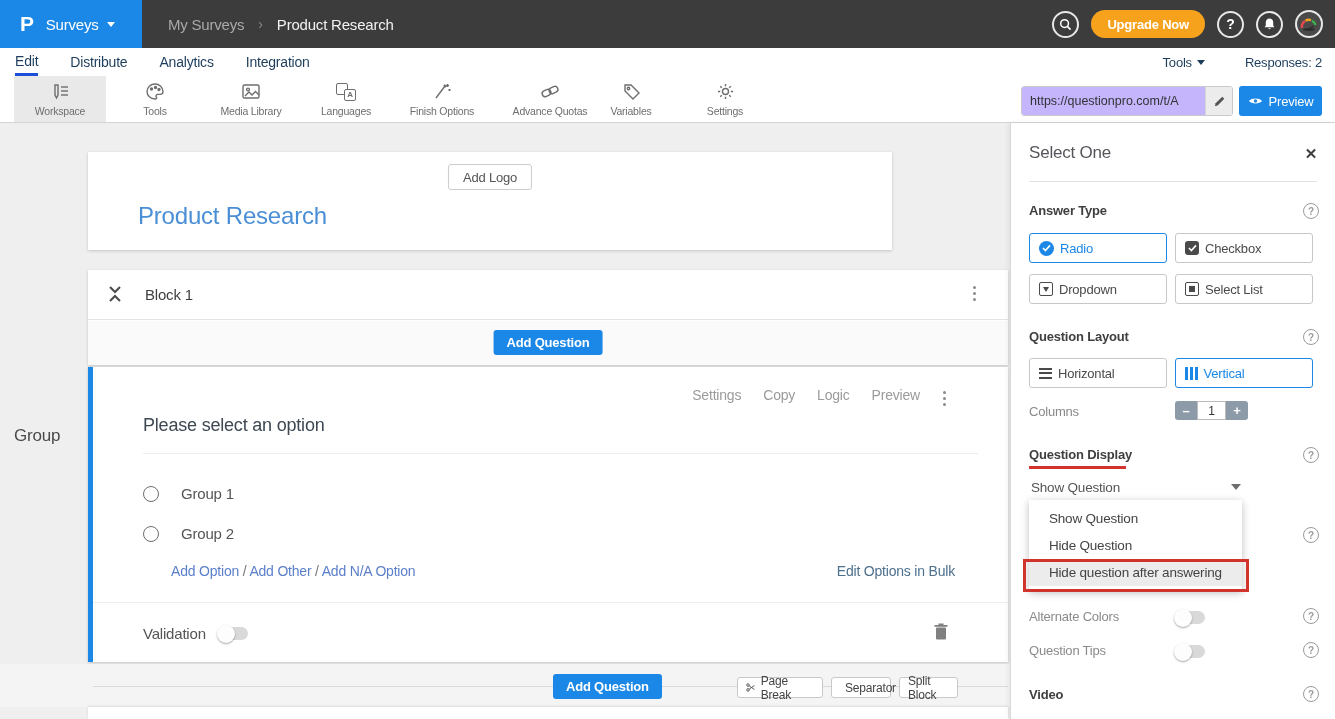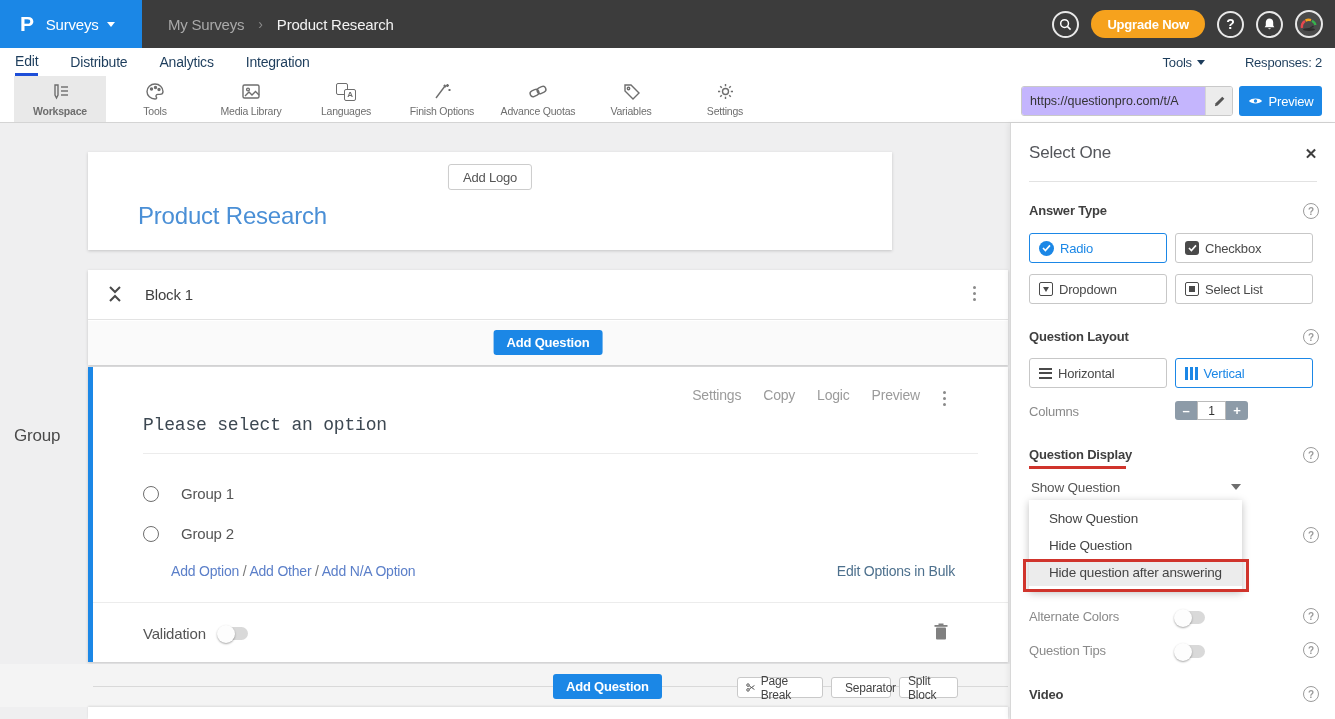--- a/index.html
+++ b/index.html
@@ -60,21 +60,21 @@
   .block-title { position:absolute; left:57px; top:16px; font-size:15px; color:#3f3f3f; }
   .dots-v { display:flex; flex-direction:column; gap:3px; cursor:pointer; padding:4px; }
   .dots-v i { width:3px; height:3px; border-radius:50%; background:#8a8a8a; }
   .block-dots { position:absolute; right:28px; top:12px; }
   .addq-row { position:absolute; left:0; top:51px; width:100%; height:44px; background:#fafafa; }
   .addq-btn { position:absolute; left:50%; transform:translateX(-50%); top:9px; height:25px; padding:0 13px; background:#1b87e6; border-radius:3px; color:#fff; font-size:13px; font-weight:bold; display:flex; align-items:center; cursor:pointer; }
   .question-card { left:88px; top:244px; width:920px; height:295px; border-left:5px solid #1b87e6; }
   .q-actions { position:absolute; right:88px; top:20px; display:flex; gap:22px; }
   .q-action { font-size:14px; color:#9b9b9b; cursor:pointer; }
   .q-dots { position:absolute; right:58px; top:20px; }
-  .q-title { position:absolute; left:50px; top:48px; font-size:18px; color:#3d4852; cursor:text;font-family:Liberation Mono, monospace; }
+  .q-title { position:absolute; left:50px; top:48px; font-size:18px; color:#3d4852; cursor:text; }
   .q-divider { position:absolute; left:50px; right:30px; top:86px; height:1px; background:#ececec; }
   .opt-row { position:absolute; left:50px; display:flex; align-items:center; gap:22px; }
   .radio-circle { width:16px; height:16px; border:1.5px solid #6e6e6e; border-radius:50%; background:#fff; cursor:pointer; }
   .opt-label { font-size:15px; color:#555; cursor:text; }
   .opt-links { position:absolute; left:78px; top:196px; font-size:14px; }
   .opt-links .lnk { color:#5b7fc9; cursor:pointer; }
   .opt-links .sep { color:#777; }
   .bulk-link { position:absolute; right:53px; top:196px; font-size:14px; color:#4d708d; cursor:pointer; }
   .q-divider2 { position:absolute; left:0; right:0; top:235px; height:1px; background:#ececec; }
   .validation-row { position:absolute; left:50px; top:258px; display:flex; align-items:center; gap:12px; }
@@ -178,21 +178,21 @@
   <div class="nav-right">
     <div class="tools">
         <span>Tools</span>
         <span class="caret-down-d"></span>
       </div>
     <div class="responses">Responses: 2</div>
   </div>
 </div>
 
 <div class="toolbar">
-  <div class="tb-item active" style="left:14px; width:92px;font-weight:bold;">
+  <div class="tb-item active" style="left:14px; width:92px;">
     <div class="tb-icon">
         <svg width="20" height="18" viewBox="0 0 20 18">
           <path d="M5 2v10l1.5 3L8 12V2z"></path>
           <line x1="11" y1="4" x2="18" y2="4"></line>
           <line x1="11" y1="8" x2="18" y2="8"></line>
           <line x1="11" y1="12" x2="18" y2="12"></line>
         </svg>
       </div>
     <div class="tb-label">Workspace</div>
   </div>
@@ -232,21 +232,21 @@
           <line x1="4" y1="16" x2="13" y2="4"></line>
           <line x1="12" y1="3" x2="14" y2="5" stroke-width="2.2"></line>
           <line x1="15.5" y1="2" x2="15.5" y2="5"></line>
           <line x1="14" y1="3.5" x2="17" y2="3.5"></line>
           <line x1="17.5" y1="7" x2="17.5" y2="9"></line>
           <line x1="16.5" y1="8" x2="18.5" y2="8"></line>
         </svg>
       </div>
     <div class="tb-label">Finish Options</div>
   </div>
-  <div class="tb-item" style="left:490px; width:96px;justify-content:center;">
+  <div class="tb-item" style="left:502px; width:96px;justify-content:center;">
     <div class="tb-icon">
         <svg width="20" height="18" viewBox="0 0 20 18">
           <rect x="2" y="7" width="9" height="6" rx="3" transform="rotate(-25 6.5 10)"></rect>
           <rect x="9" y="4" width="9" height="6" rx="3" transform="rotate(-25 13.5 7)"></rect>
         </svg>
       </div>
     <div class="tb-label">Advance Quotas</div>
   </div>
   <div class="tb-item" style="left:596px; width:70px;">
     <div class="tb-icon">

